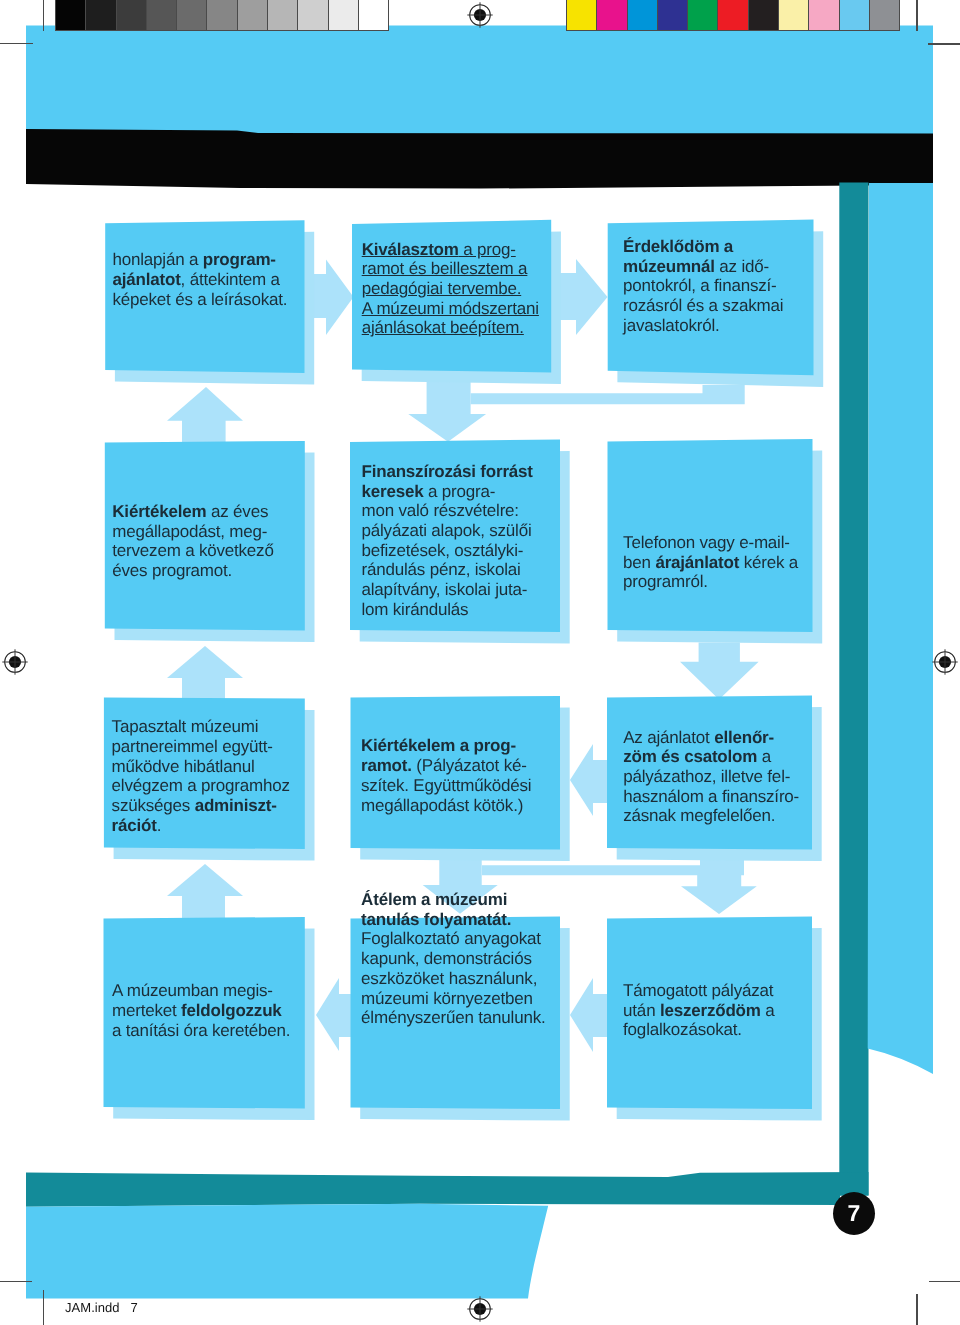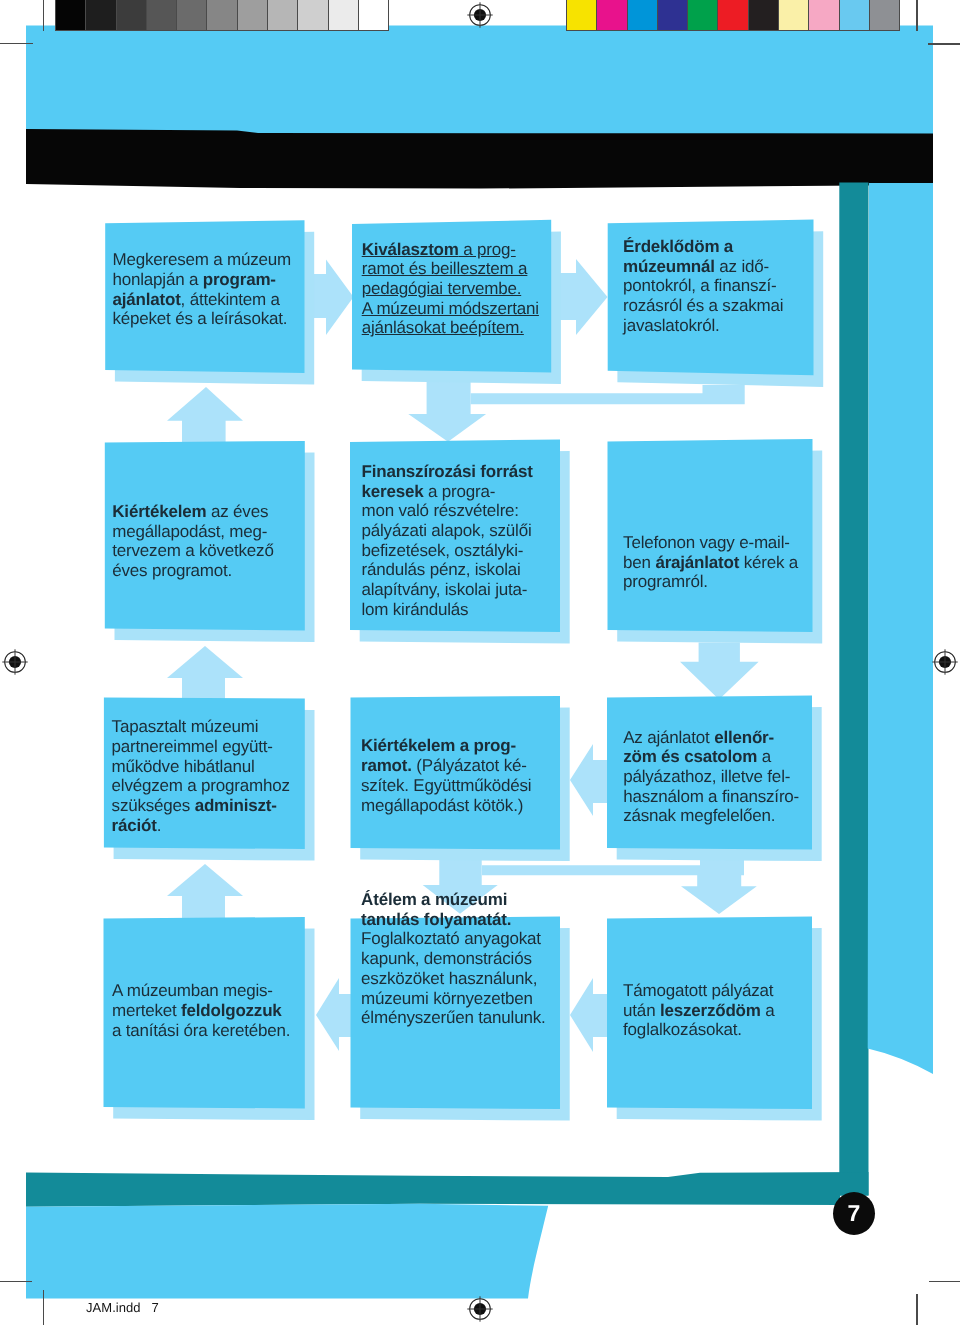--- a/index.html
+++ b/index.html
@@ -146,21 +146,20 @@
       <path d="M113.2,930.1 L314.5,928.6 L314.5,1120.1 L113.2,1118.6 Z" fill="#a9e2f9"></path>
       <path d="M103.5,918.5 L304.8,917 L304.8,1108.5 L103.5,1107 Z" fill="#55cbf4"></path>
       <path d="M360.2,930.1 L569.7,928.1 L569.7,1120.6 L360.2,1119.1 Z" fill="#a9e2f9"></path>
       <path d="M350.5,918.5 L560,916.5 L560,1109 L350.5,1107.5 Z" fill="#55cbf4"></path>
       <path d="M616.7,930.1 L821.7,928.1 L821.7,1120.6 L616.7,1119.1 Z" fill="#a9e2f9"></path>
       <path d="M607,918.5 L812,916.5 L812,1109 L607,1107.5 Z" fill="#55cbf4"></path>
     </svg>
 
   <div id="flow">
       <div class="boxtxt" style="left: 112.5px; top: 250.3px; width: 259.3px;">
-        <div class="ln"><span>Megkeresem a múzeum</span></div>
         <div class="ln"><span>honlapján a </span><b>program-</b></div>
         <div class="ln"><b>ajánlatot</b><span>, áttekintem a</span></div>
         <div class="ln"><span>képeket és a leírásokat.</span></div>
       </div>
       <div class="boxtxt" style="left: 361.7px; top: 239.5px; width: 259.2px; text-decoration: underline;">
         <div class="ln"><b>Kiválasztom</b><span> a prog-</span></div>
         <div class="ln"><span>ramot és beillesztem a</span></div>
         <div class="ln"><span>pedagógiai tervembe.</span></div>
         <div class="ln"><span>A múzeumi módszertani</span></div>
         <div class="ln"><span>ajánlásokat beépítem.</span></div>
@@ -228,17 +227,17 @@
         <div class="ln"><span>múzeumi környezetben</span></div>
         <div class="ln"><span>élményszerűen tanulunk.</span></div>
       </div>
       <div class="boxtxt" style="left: 623.1px; top: 981px; width: 265px;">
         <div class="ln"><span>Támogatott pályázat</span></div>
         <div class="ln"><span>után </span><b>leszerződöm</b><span> a</span></div>
         <div class="ln"><span>foglalkozásokat.</span></div>
       </div>
     </div>
 
-  <div class="footer" style="left:65px;top:1299.5px;margin-left:21px;">JAM.indd   7</div>
+  <div class="footer" style="left:65px;top:1299.5px;">JAM.indd   7</div>
   <div class="footer" style="left:797px;top:1367px;">2014.10.13.   15:57</div>
   <div id="pagenum" style="left:833px;top:1192px;width:42px;height:42px;">7</div>
 
 </div>
 
 </body></html>

